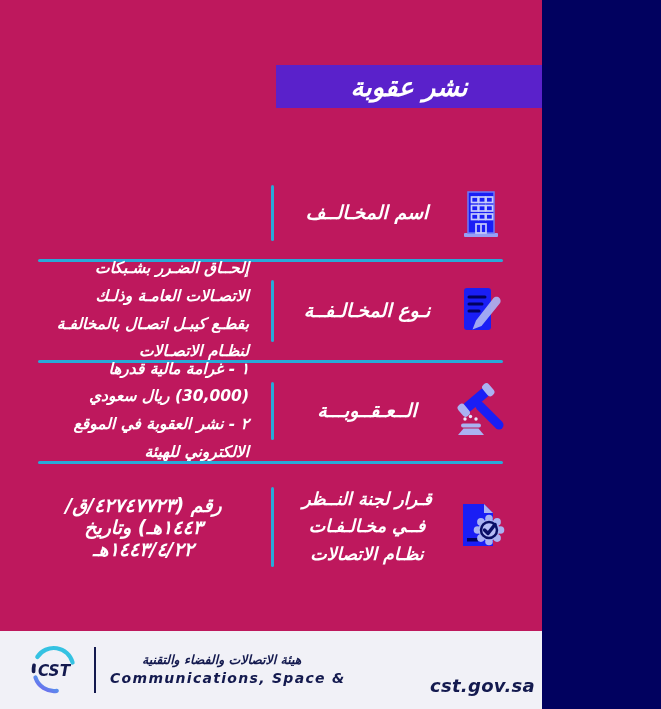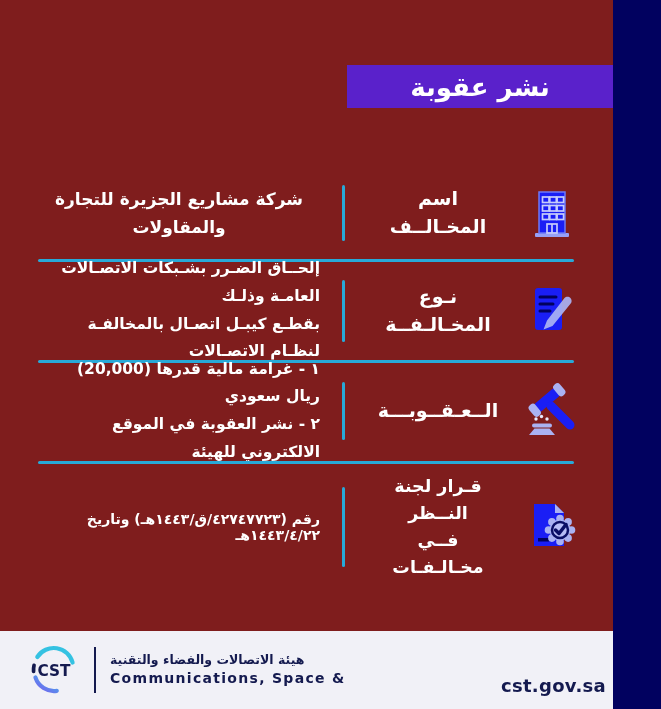--- a/index.html
+++ b/index.html
@@ -1,17 +1,17 @@
 <!DOCTYPE html>
 <html lang="ar"><head>
 <meta charset="utf-8">
 <style>
   html,body{margin:0;padding:0;background:#01015f;}
-  .page{position:relative;width:613px;height:709px;background:#7f1d1d;overflow:hidden;
-        font-family:"DejaVu Sans","Liberation Sans",sans-serif;}
+  .page{position:relative;width:542px;height:709px;background:#be185d;overflow:hidden;
+        font-family:"DejaVu Sans","Liberation Sans",sans-serif;font-style:italic;}
 
   
   .banner{position:absolute;top:65px;right:0;width:266px;height:43px;background:#5a21cb;
           display:flex;align-items:center;justify-content:center;}
   .banner-title{color:#ffffff;font-size:26px;font-weight:bold;direction:rtl;}
 
   
   .row{position:absolute;left:0;right:0;direction:rtl;display:flex;align-items:center;
        padding:0 30px 0 38px;box-sizing:border-box;color:#ffffff;}
   .icon-cell{width:62px;flex:0 0 auto;display:flex;justify-content:center;align-items:center;}
@@ -29,34 +29,34 @@
   .row2 .vdivider{height:62px;}
   .row2 .content-cell{text-align:right;font-size:15.5px;line-height:1.78;}
 
   .row3{top:362px;height:98px;}
   .row3 .vdivider{height:58px;}
   .row3 .content-cell{text-align:right;font-size:15.5px;line-height:1.78;}
 
   .row4{top:463px;height:128px;}
   .row4 .vdivider{height:80px;}
   .row4 .label-cell{font-size:17.5px;line-height:1.55;}
-  .row4 .content-cell{text-align:right;font-size:14px;}
+  .row4 .content-cell{text-align:center;font-size:19px;}
 
   
   .hsep{position:absolute;left:38px;right:39px;height:3px;background:#28a9d8;border-radius:2px;}
   .hsep1{top:259px;} .hsep2{top:360px;} .hsep3{top:461px;}
 
   
   .footer{position:absolute;left:0;right:0;bottom:0;height:78px;background:#f1f1f7;
           display:flex;align-items:center;padding:0 21px 0 28px;box-sizing:border-box;direction:ltr;}
   .brand{display:flex;align-items:center;gap:9px;}
   .brand-logo svg{width:52px;height:52px;display:block;}
   .brand-divider{width:2px;height:46px;background:#141a4f;margin:0 5px;}
   .brand-text{display:flex;flex-direction:column;align-items:flex-start;color:#141a4f;}
-  .brand-ar{font-size:12.5px;font-weight:bold;direction:rtl;margin-bottom:2px;}
+  .brand-ar{font-size:12.5px;font-weight:bold;direction:rtl;margin-bottom:2px;margin-left:32px;}
   .brand-en{font-size:14px;font-weight:bold;letter-spacing:1.3px;line-height:1.32;}
   .website{position:absolute;right:7px;bottom:13px;color:#141a4f;font-size:18px;
            font-weight:bold;letter-spacing:.3px;direction:ltr;}
 </style>
 </head>
 <body>
 
 <div class="page">
 
   <div class="banner">
@@ -80,24 +80,20 @@
             <rect x="35.1" y="31" width="6.5" height="5.5"></rect>
           <rect x="25" y="41" width="10" height="9"></rect>
             <line x1="30" y1="41" x2="30" y2="50"></line>
         </g>
       </svg>
     </div>
     <div class="label-cell">
       <div>اسم المخـالــف</div>
     </div>
     <div class="vdivider"></div>
-    <div class="content-cell">
-      <div>شركة مشاريع الجزيرة للتجارة</div>
-      <div>والمقاولات</div>
-    </div>
   </section>
 
   <div class="hsep hsep1"></div>
 
   <section class="row row2">
     <div class="icon-cell">
       <svg viewBox="0 0 60 60" aria-hidden="true">
         <rect x="13" y="7" width="27" height="42" rx="3" fill="#1a1ef5"></rect>
         <g stroke="#01015e" stroke-width="3" stroke-linecap="round">
           <line x1="18" y1="16" x2="34" y2="16"></line>
@@ -135,21 +131,21 @@
         </g>
         <rect x="10" y="42.5" width="20" height="4" rx="2" fill="#aab2f2"></rect>
         <path d="M7 54 L33 54 L27.5 47.5 L12.5 47.5 Z" fill="#aab2f2"></path>
       </svg>
     </div>
     <div class="label-cell">
       <div>الــعـقــوبـــة</div>
     </div>
     <div class="vdivider"></div>
     <div class="content-cell">
-      <div>١ - غرامة مالية قدرها (20,000) ريال سعودي</div>
+      <div>١ - غرامة مالية قدرها (30,000) ريال سعودي</div>
       <div>٢ - نشر العقوبة في الموقع الالكتروني للهيئة</div>
     </div>
   </section>
 
   <div class="hsep hsep3"></div>
 
   <section class="row row4">
     <div class="icon-cell">
       <svg viewBox="0 0 60 60" aria-hidden="true">
         <path d="M12 7 H33 L42 16 V49 H12 Z" fill="#1a1ef5"></path>
@@ -166,20 +162,21 @@
             <circle cx="46.1" cy="24.9" r="3.8"></circle>
           <circle cx="38" cy="33" r="10.5"></circle>
         </g>
         <circle cx="38" cy="33" r="8" fill="#b7bdf6" stroke="#0b0f66" stroke-width="2.5"></circle>
         <path d="M33.5 33 L37 36.5 L44 27.5" fill="none" stroke="#0b0f66" stroke-width="3.5" stroke-linecap="round" stroke-linejoin="round"></path>
       </svg>
     </div>
     <div class="label-cell">
       <div>قـرار لجنة النــظر</div>
       <div>فــي مخـالـفـات</div>
+      <div>نظـام الاتصالات</div>
     </div>
     <div class="vdivider"></div>
     <div class="content-cell">
       <div>رقم (٤٢٧٤٧٧٢٣/ق/١٤٤٣هـ) وتاريخ ١٤٤٣/٤/٢٢هـ</div>
     </div>
   </section>
 
   <footer class="footer">
     <div class="brand">
       <div class="brand-logo">

